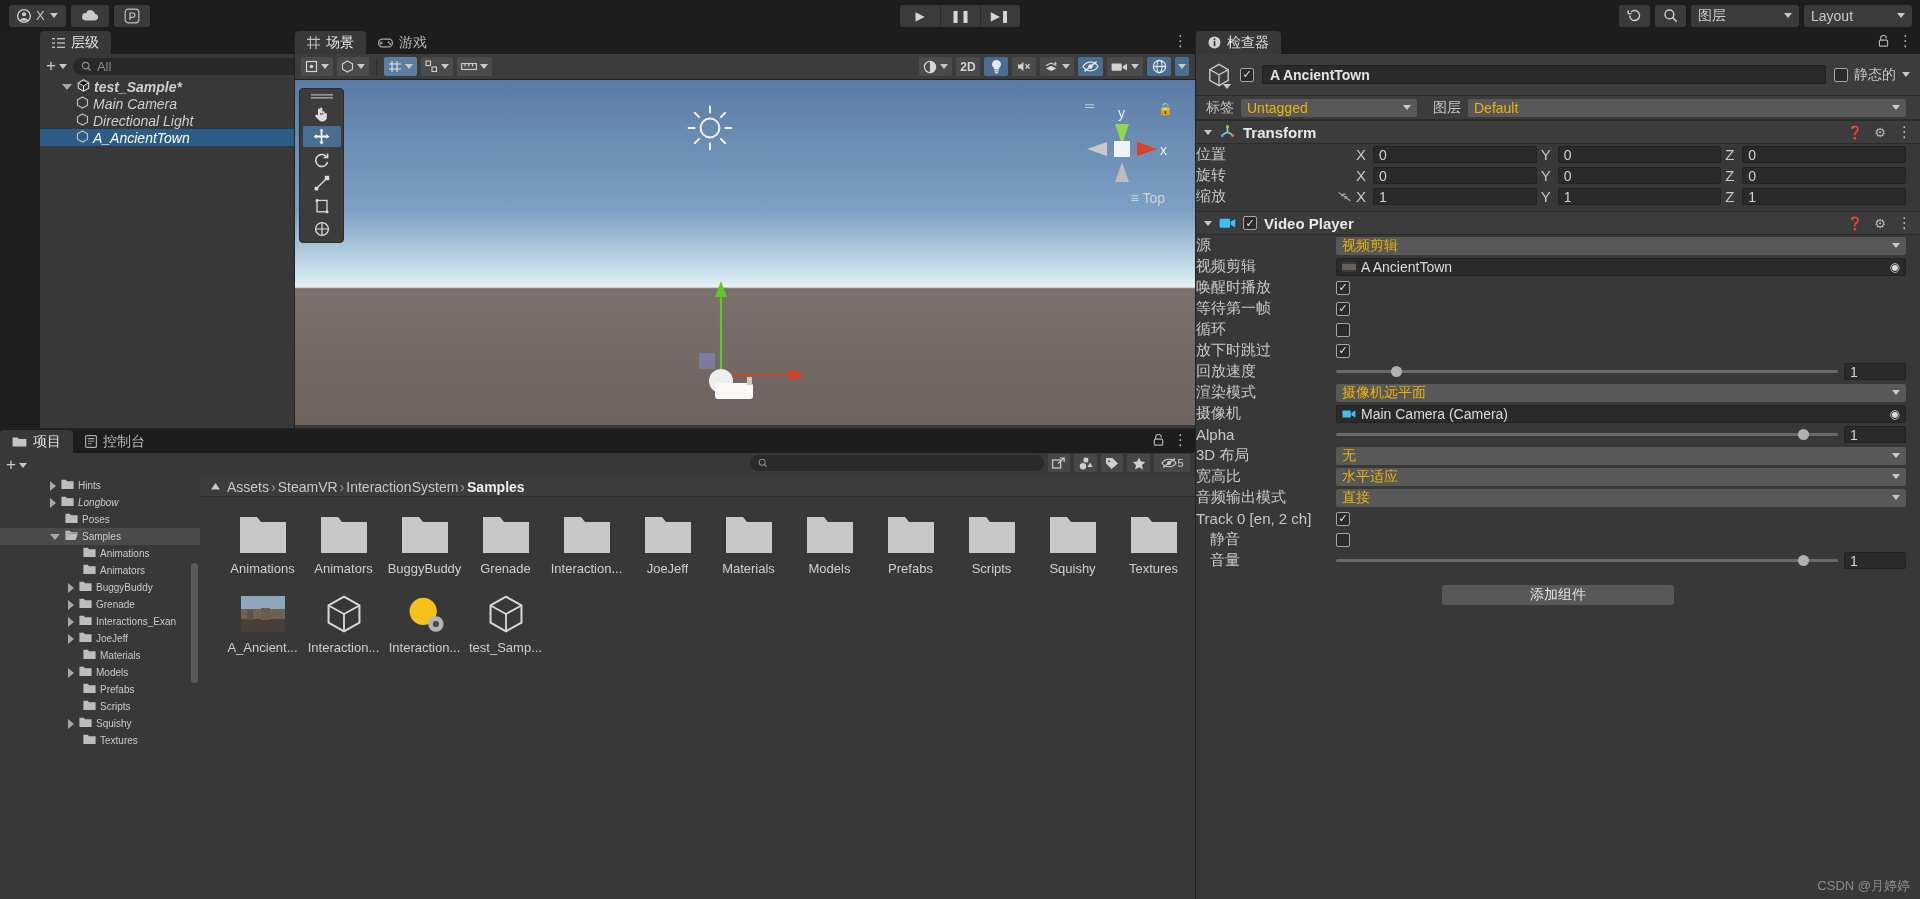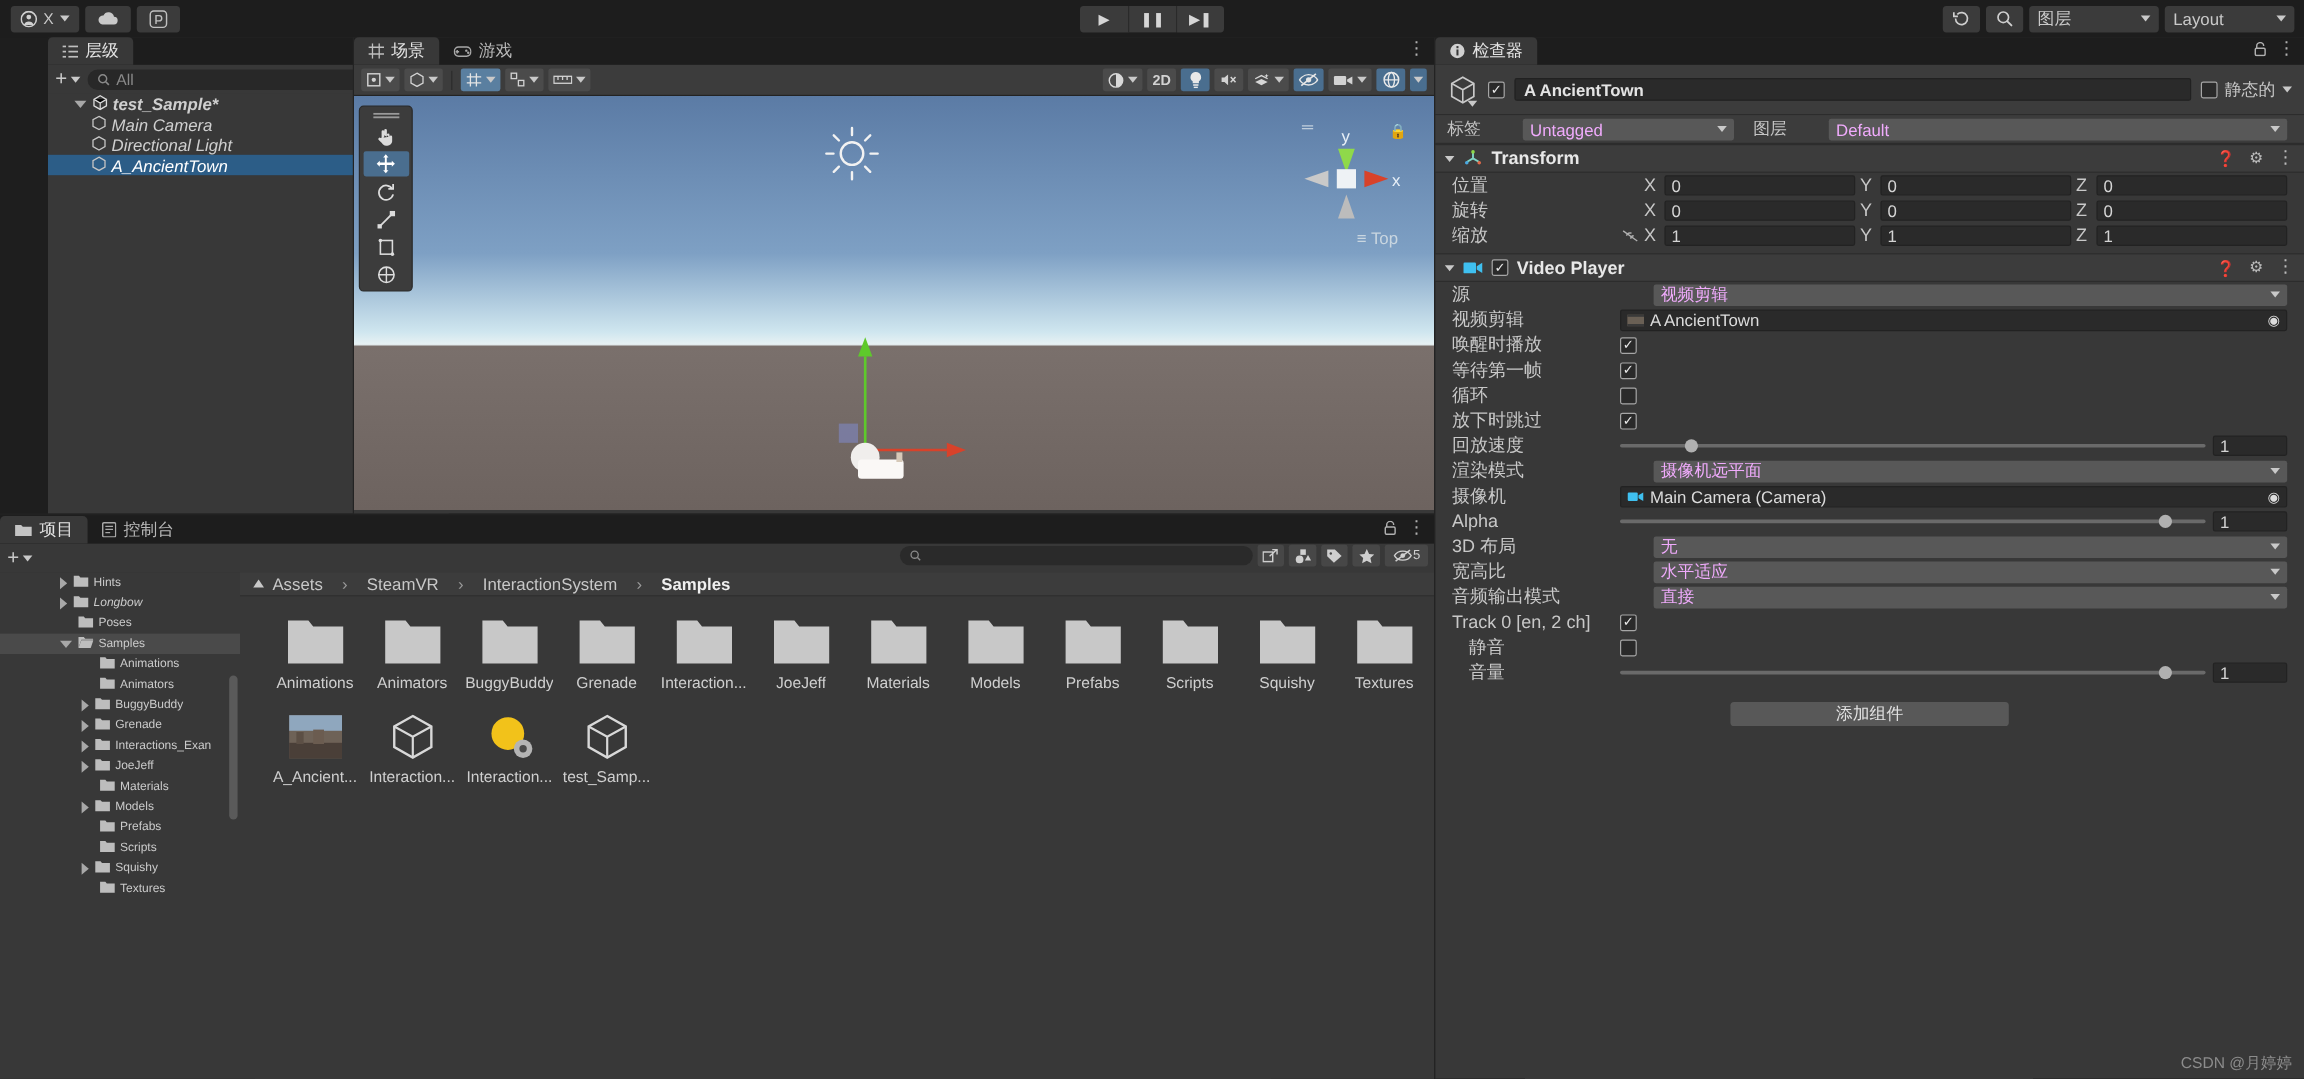--- a/index.html
+++ b/index.html
@@ -131,29 +131,29 @@
     display:flex; align-items:center; padding:0 7px; font-weight:bold; color:#e4e4e4; font-size:14px;
   }
   .static-row { display:flex; align-items:center; gap:6px; font-size:14px; color:#c6c6c6; }
   .tag-row {
     height:24px; display:flex; align-items:center; gap:7px; padding:0 10px; background:#3c3c3c;
     border-bottom:1px solid #2c2c2c; font-size:14px;
   }
   .dd {
     background:#585858; border-radius:2px; height:18px;
     display:flex; align-items:center; justify-content:space-between;
-    padding:0 6px; color:#f0abfc; font-size:14px;margin-left:28px;
+    padding:0 6px; color:#eab308; font-size:14px;
   }
   .comp-head {
     height:24px; background:#3c3c3c; display:flex; align-items:center; gap:7px;
     padding:0 8px; border-top:1px solid #2c2c2c; border-bottom:1px solid #2c2c2c;
   }
   .comp-title { font-weight:bold; color:#e8e8e8; font-size:15px; }
   .comp-right { margin-left:auto; display:flex; gap:11px; align-items:center; color:#bbb; font-size:13px; }
-  .prow { height:21px; display:flex; align-items:center; padding-left:14px; font-size:15px; color:#c8c8c8; }
+  .prow { height:21px; display:flex; align-items:center; font-size:15px; color:#c8c8c8; }
   .plabel { width:140px; }
   .vec { flex:1; display:flex; align-items:center; gap:4px; padding-right:14px; }
   .vec .ax { width:13px; text-align:left; color:#c8c8c8; }
   .numfld {
     flex:1; height:17px; background:#2a2a2a; border:1px solid #222; border-radius:2px;
     display:flex; align-items:center; padding:0 5px; color:#d4d4d4; font-size:14px;
   }
   .fieldwrap { flex:1; padding-right:14px; display:flex; align-items:center; gap:6px; }
   .objfld {
     flex:1; height:18px; background:#2a2a2a; border:1px solid #222; border-radius:2px;
@@ -941,21 +941,21 @@
               <span>Textures</span>
             </div>
           </div>
         <div class="scroll-v"></div>
       </div>
       <div class="proj-right">
         <div class="crumb">
           <svg width="11" height="9" viewBox="0 0 11 9">
               <polygon points="5.5,1 10,7.6 1,7.6" fill="#c8c8c8"></polygon>
             </svg>
-          <span id="crumb-items" style="display:flex;align-items:center;gap:16px">
+          <span id="crumb-items" style="display:flex;align-items:center;gap:2px">
               <span>Assets</span>
               <span style="color: rgb(154, 154, 154);">›</span>
               <span>SteamVR</span>
               <span style="color: rgb(154, 154, 154);">›</span>
               <span>InteractionSystem</span>
               <span style="color: rgb(154, 154, 154);">›</span>
               <b>Samples</b>
             </span>
         </div>
         <div class="grid" id="asset-grid">

